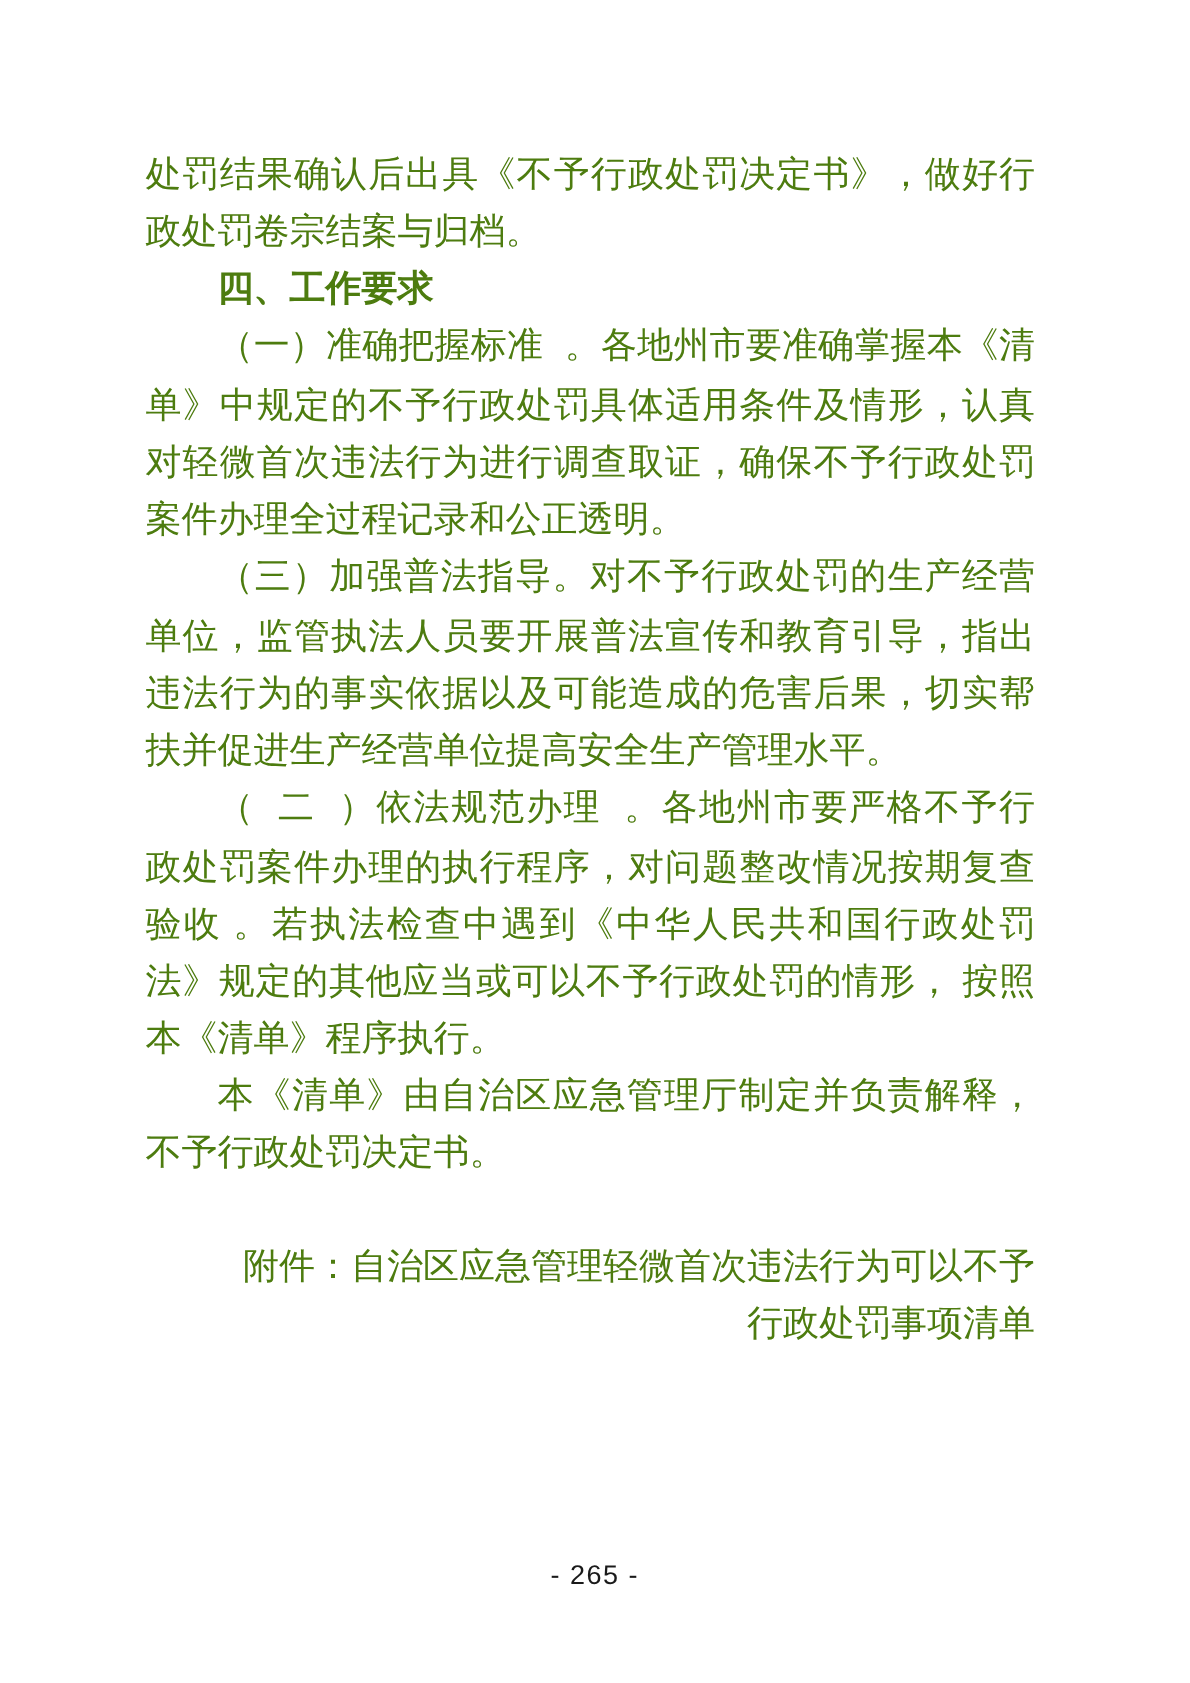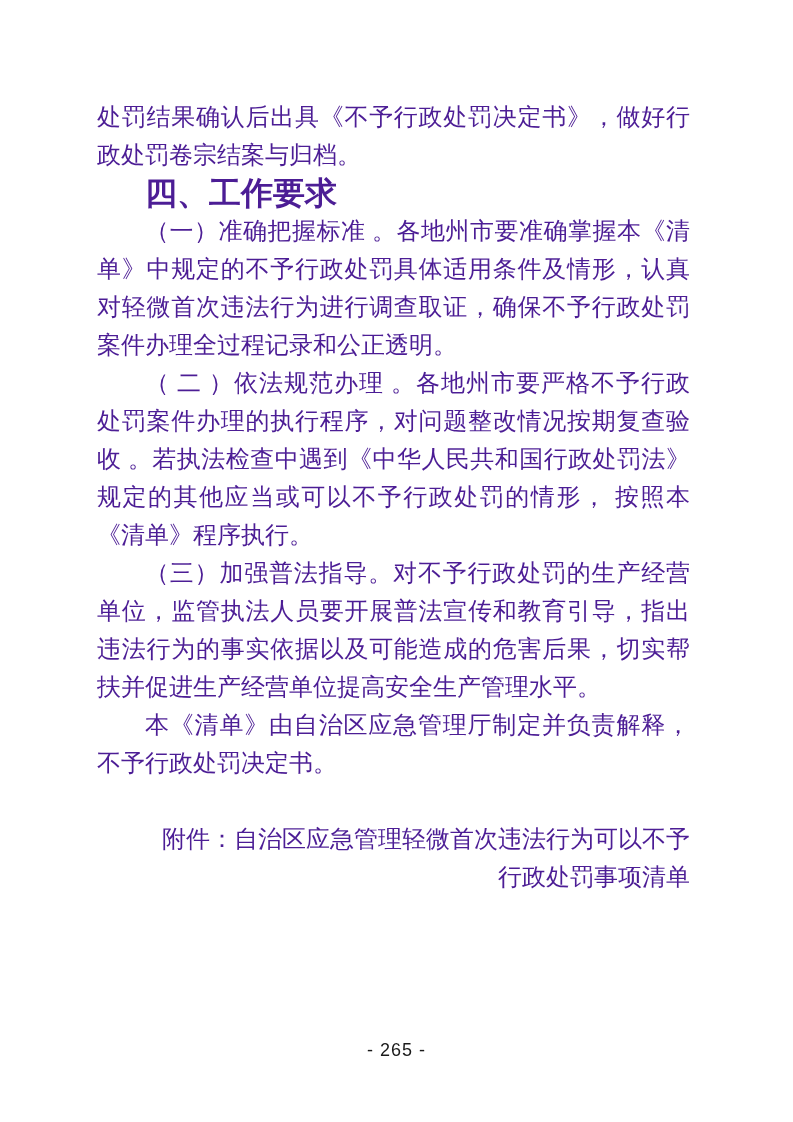--- a/index.html
+++ b/index.html
@@ -12,45 +12,46 @@
     width: 793px;
     height: 1122px;
     background: #ffffff;
     overflow: hidden;
   }
   .content {
     position: absolute;
     left: 97px;
     top: 98px;
     width: 593px;
-    color: #4c1d95;
+    color: #4d7c0f;
     font-family: "Liberation Serif", "DejaVu Serif", serif;
     font-size: 24px;
     line-height: 38px;
     text-align: justify;
   }
   .para {
     margin: 0;
     text-indent: 48px;
   }
   .para.no-indent {
     text-indent: 0;
   }
   .heading {
     margin: 0;
     text-indent: 48px;
     font-weight: bold;
     font-family: "Liberation Sans", "DejaVu Sans", sans-serif;
-    font-size: 32px;
+    font-size: 24px;
     line-height: 38px;
     text-align: left;
   }
   .lead {
     
     font-style: normal;
+    font-family: Liberation Mono, monospace;
   }
   .attachment {
     margin: 38px 0 0 0;
     padding-left: 113px;
     text-indent: -60px;
     text-align: right;
   }
   .attach-label {
     white-space: pre;
   }
@@ -71,23 +72,23 @@
 
 <div class="page">
   <div class="content">
 
     <p class="para no-indent">处罚结果确认后出具《不予行政处罚决定书》，做好行政处罚卷宗结案与归档。</p>
 
     <h3 class="heading">四、工作要求</h3>
 
     <p class="para"><span class="lead">（一）准确把握标准 。</span><span>各地州市要准确掌握本《清单》中规定的不予行政处罚具体适用条件及情形，认真对轻微首次违法行为进行调查取证，确保不予行政处罚案件办理全过程记录和公正透明。</span></p>
 
+    <p class="para"><span class="lead">（三）加强普法指导。</span><span>对不予行政处罚的生产经营单位，监管执法人员要开展普法宣传和教育引导，指出违法行为的事实依据以及可能造成的危害后果，切实帮扶并促进生产经营单位提高安全生产管理水平。</span></p>
+
     <p class="para"><span class="lead">（ 二 ）依法规范办理 。</span><span>各地州市要严格不予行政处罚案件办理的执行程序，对问题整改情况按期复查验收 。若执法检查中遇到《中华人民共和国行政处罚法》规定的其他应当或可以不予行政处罚的情形， 按照本《清单》程序执行。</span></p>
-
-    <p class="para"><span class="lead">（三）加强普法指导。</span><span>对不予行政处罚的生产经营单位，监管执法人员要开展普法宣传和教育引导，指出违法行为的事实依据以及可能造成的危害后果，切实帮扶并促进生产经营单位提高安全生产管理水平。</span></p>
 
     <p class="para">本《清单》由自治区应急管理厅制定并负责解释，不予行政处罚决定书。</p>
 
     <p class="attachment"><span class="attach-label">附件：</span><span>自治区应急管理轻微首次违法行为可以不予行政处罚事项清单</span></p>
 
   </div>
 
   <div class="page-number">- 265 -</div>
 </div>
 

